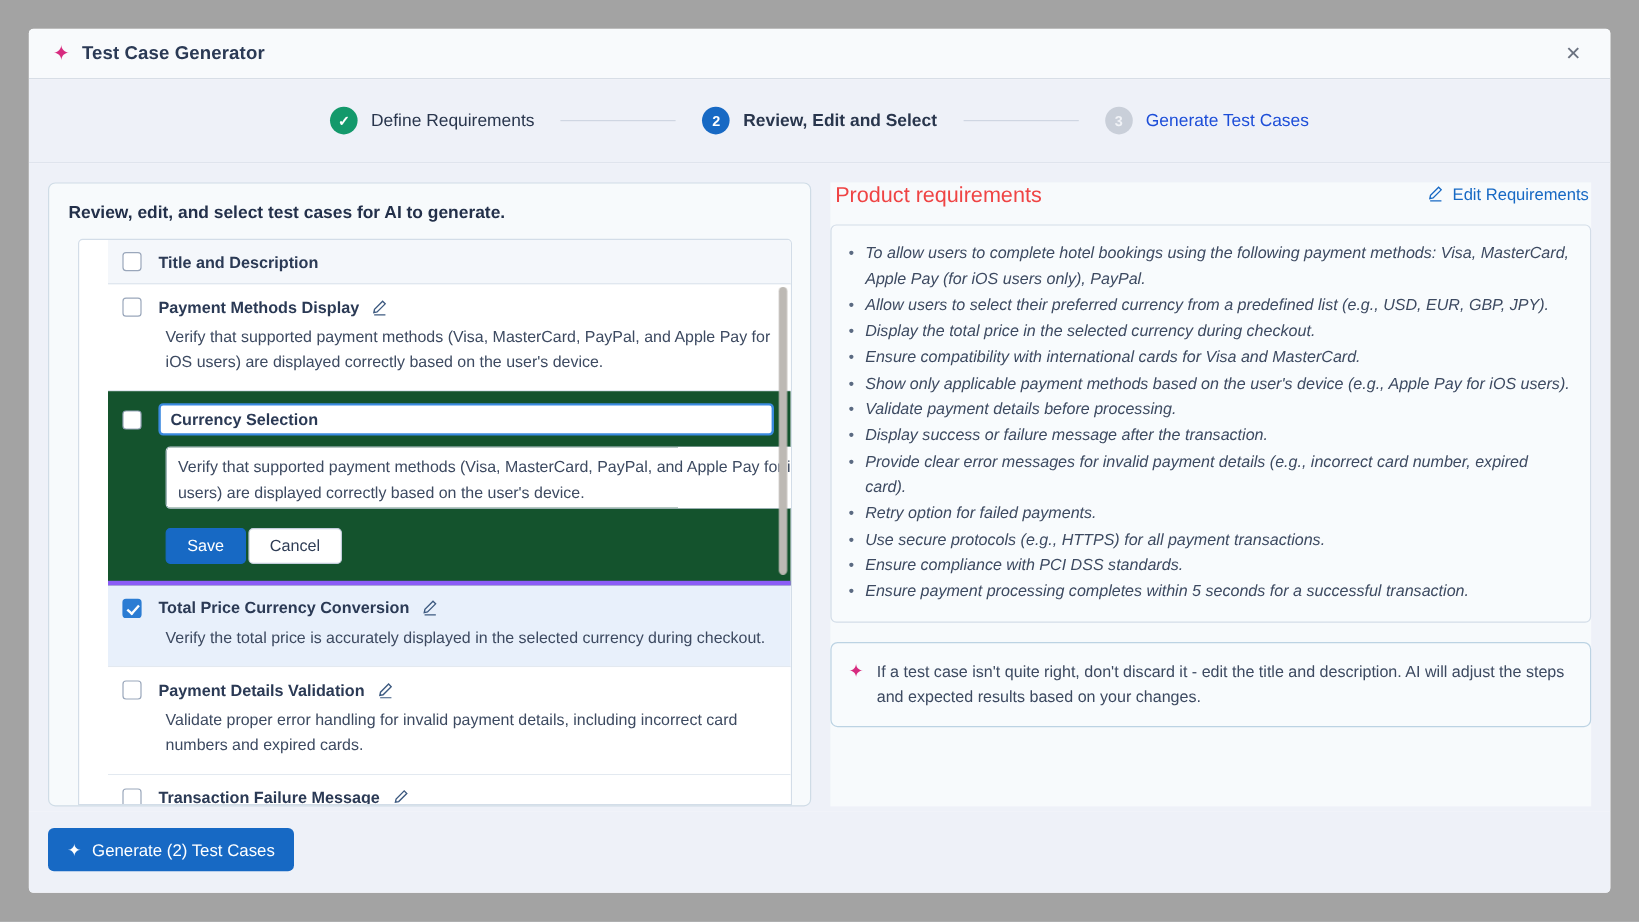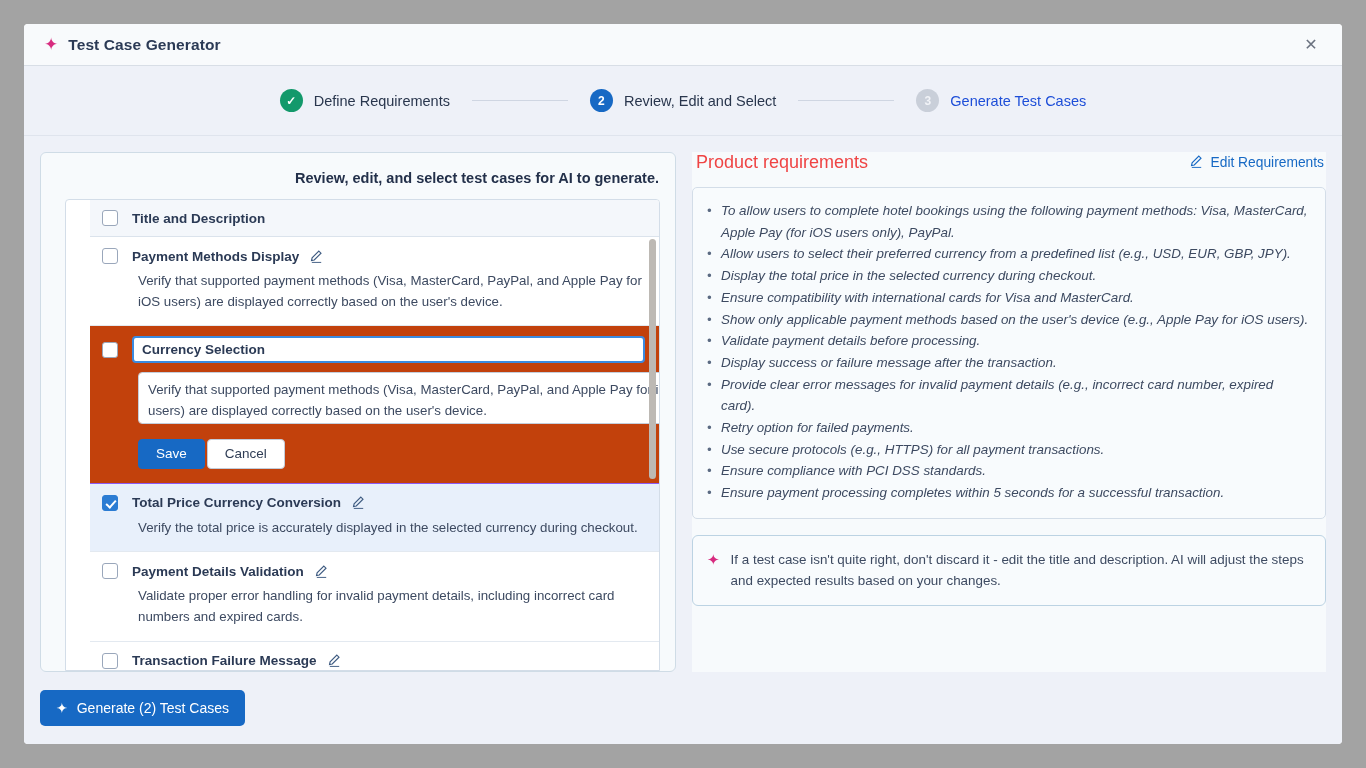--- a/index.html
+++ b/index.html
@@ -72,21 +72,21 @@
   .step-badge.done { background: #13996b; }
   .step-badge.active { background: #1769c4; }
   .step-badge.todo { background: #c9cfd9; color: #f1f3f7; }
   .check-glyph { font-size: 12px; line-height: 1; }
   .step-label {
     margin-left: 11px;
     font-size: 14.5px;
     color: #29364d;
   }
   .step-label.muted { color: #1d4ed8; }
-  .step-label.strong { font-weight: 400; }
+  .step-label.strong { font-weight: 700; }
   .connector {
     width: 96px; height: 1px;
     background: #cfd6e2;
     margin: 0 22px;
   }
   
   .body-area {
     flex: 1 1 auto;
     background: #eef1f8;
     display: flex;
@@ -102,21 +102,20 @@
     flex-direction: column;
     min-height: 0;
   }
   .left-panel { width: 636px; flex: 0 0 636px; height: 520px; }
   .right-panel { flex: 1 1 auto; height: 520px; background: #f7fafc; border: none; padding: 0; }
   .left-title {
     font-size: 14.5px;
     font-weight: 600;
     color: #23304a;
     padding: 17px 16px 13px 16px;
-    text-align: right;
   }
   
   .list-wrap {
     margin: 0 15px 0 24px;
     border: 1px solid #d3dde8;
     border-radius: 4px 4px 0 0;
     background: #fff;
     flex: 1 1 auto;
     min-height: 0;
     display: flex; flex-direction: column;
@@ -179,22 +178,22 @@
     content: "";
     position: absolute;
     left: 5px; top: 2px;
     width: 4px; height: 8px;
     border: solid #fff;
     border-width: 0 2px 2px 0;
     transform: rotate(42deg);
   }
   
   .edit-row {
-    background: #c2410c;
-    border-bottom: 1px solid #8b5cf6;
+    background: #14532d;
+    border-bottom: 4px solid #8b5cf6;
     padding: 10px 14px 14px 12px;
   }
   .edit-top { display: flex; align-items: center; }
   .title-input {
     margin-left: 14px;
     flex: 1 1 auto;
     height: 27px;
     border: 2px solid #3b8ae0;
     border-radius: 4px;
     padding: 0 8px;

